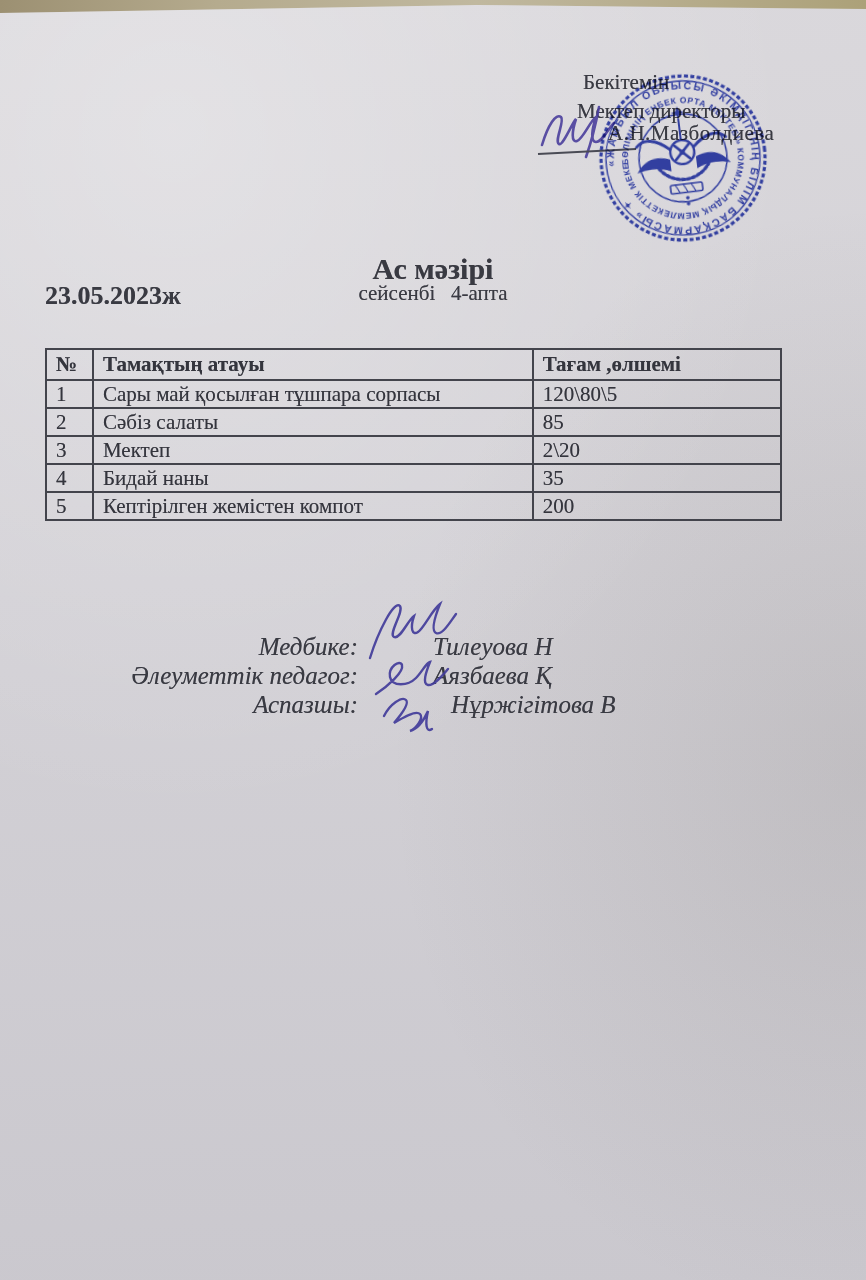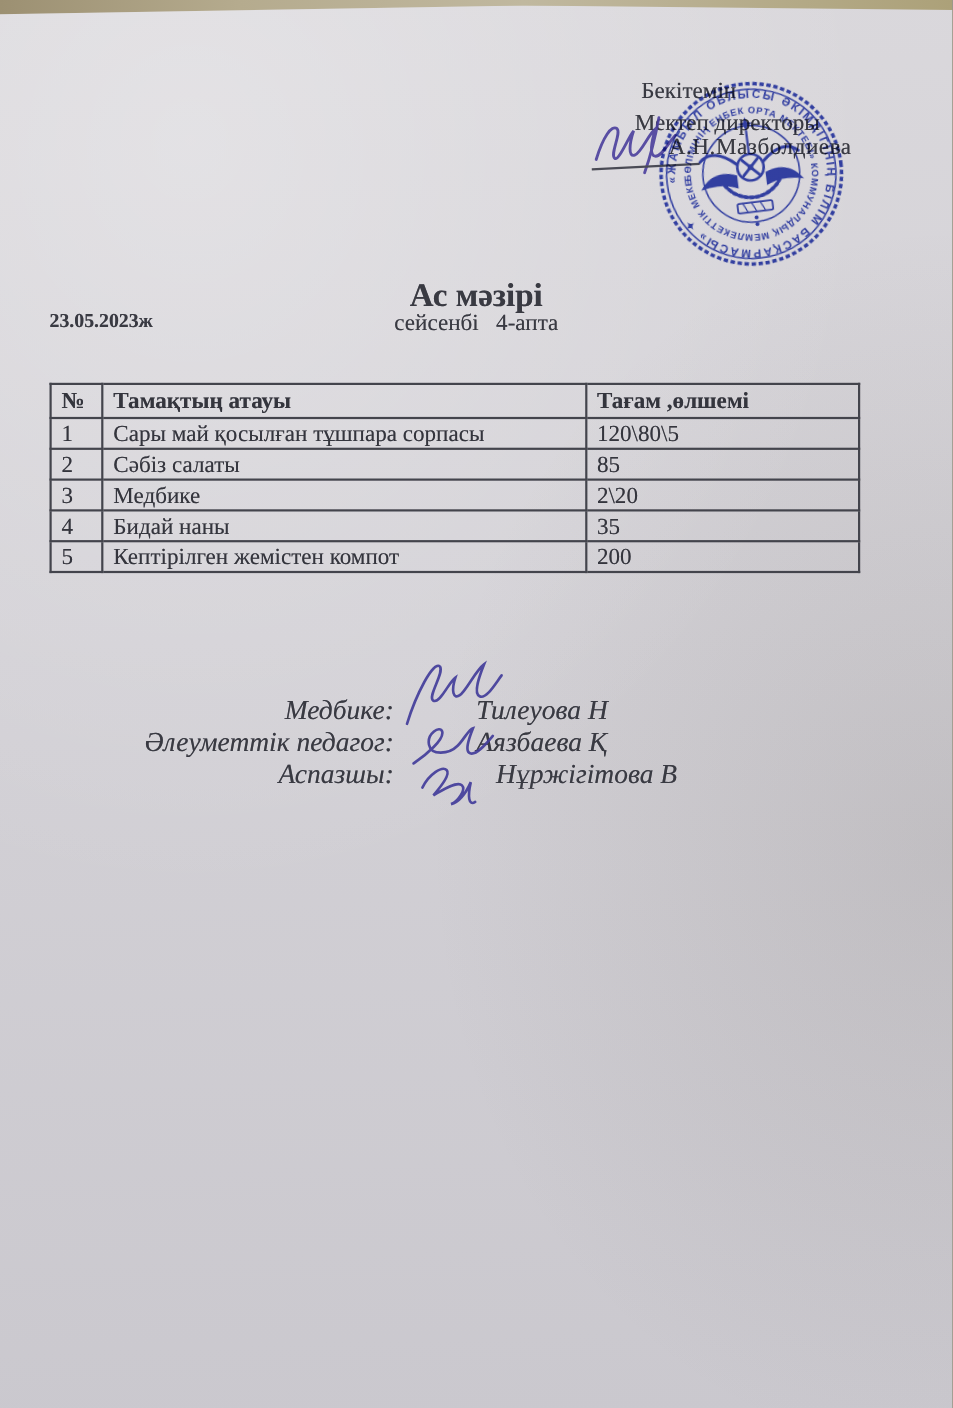--- a/index.html
+++ b/index.html
@@ -11,21 +11,21 @@
     background:
       radial-gradient(120% 90% at 20% 10%,rgba(255,255,255,.28),rgba(255,255,255,0) 60%),
       radial-gradient(100% 80% at 100% 60%,rgba(96,90,84,.14),rgba(96,90,84,0) 55%),
       linear-gradient(178deg,#dad8dc 0%,#d3d1d6 45%,#cac8ce 100%);
     clip-path:polygon(0 13px,55% 5px,100% 9px,100% 100%,0 100%);}
   .txt{position:absolute;white-space:pre;text-shadow:0 0 .6px rgba(45,45,58,.55);}
   .approval-line1{left:583px;top:70px;font-size:21px;}
   .approval-line2{left:577px;top:99px;font-size:21px;}
   .director-name{left:608px;top:121px;font-size:21px;letter-spacing:.5px;}
   .doc-title{left:0;right:0;top:252px;text-align:center;font-weight:bold;font-size:30px;}
-  .doc-date{left:45px;top:281px;font-weight:bold;font-size:18px;}
+  .doc-date{left:45px;top:281px;font-weight:bold;font-size:26px;}
   .doc-subtitle{left:0;right:0;top:281px;text-align:center;font-weight:normal;font-size:21px;}
   table.menu{position:absolute;left:45px;top:348px;width:737px;border-collapse:collapse;
     font-size:21px;color:#34353d;}
   table.menu td,table.menu th{border:2px solid #43444c;padding:0 9px;height:26px;
     text-align:left;vertical-align:middle;font-weight:normal;
     text-shadow:0 0 .6px rgba(45,45,58,.5);}
   table.menu thead th{font-weight:bold;height:29px;}
   .sign-block{position:absolute;left:0;top:632px;width:866px;font-size:25px;font-style:italic;}
   .sig-row{display:flex;height:29px;align-items:center;}
   .sig-role{width:358px;text-align:right;white-space:pre;text-shadow:0 0 .6px rgba(45,45,58,.55);}
@@ -78,21 +78,21 @@
         <td>Сары май қосылған тұшпара сорпасы</td>
         <td>120\80\5</td>
       </tr>
       <tr>
         <td>2</td>
         <td>Сәбіз салаты</td>
         <td>85</td>
       </tr>
       <tr>
         <td>3</td>
-        <td>Медбике</td>
+        <td>Мектеп</td>
         <td>2\20</td>
       </tr>
       <tr>
         <td>4</td>
         <td>Бидай наны</td>
         <td>35</td>
       </tr>
       <tr>
         <td>5</td>
         <td>Кептірілген жемістен компот</td>

